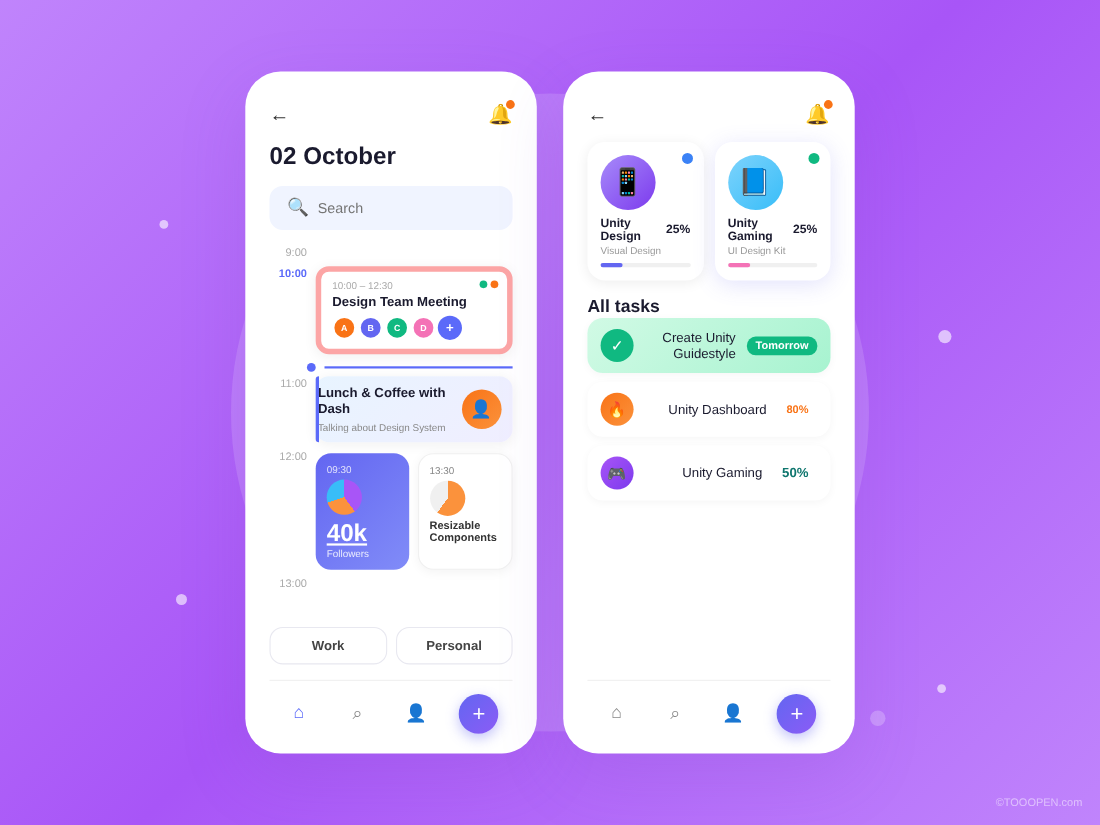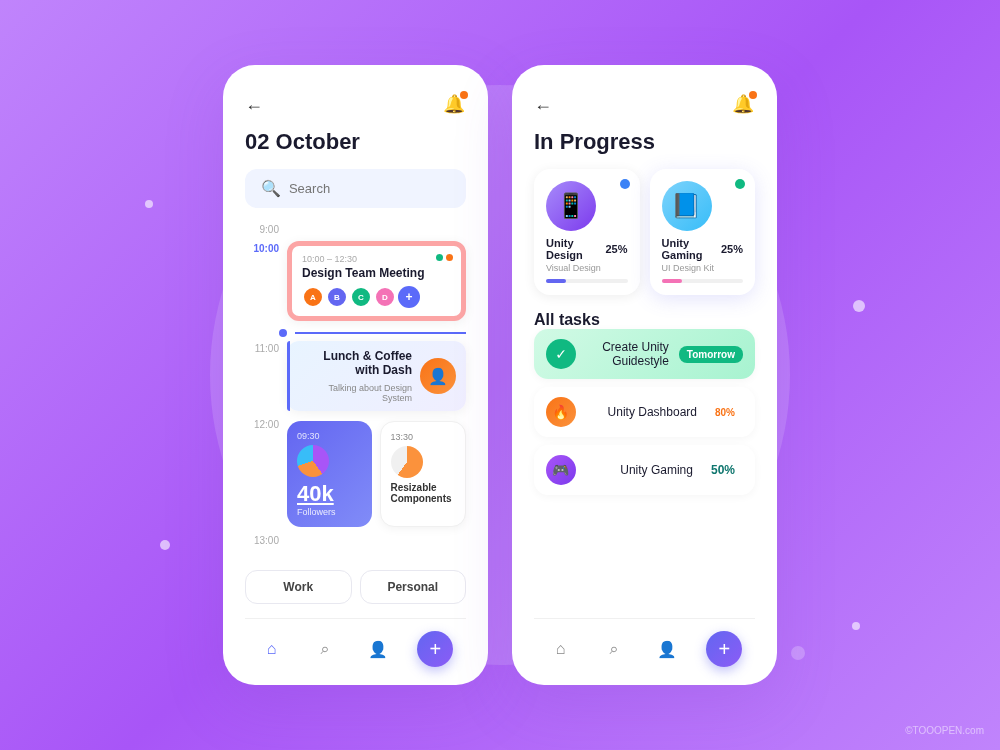--- a/index.html
+++ b/index.html
@@ -588,21 +588,21 @@
         </div>
       </div>
 
       <div class="timeline-indicator">
         <div class="indicator-dot"></div>
         <div class="indicator-line"></div>
       </div>
 
       <div class="time-row">
         <span class="time-label">11:00</span>
-        <div class="event-block lunch" style="padding-left:18px;text-align:right;">
+        <div class="event-block lunch" style="padding-left:2px;">
           <div class="lunch-bar"></div>
           <div class="lunch-left">
             <div class="event-title">Lunch &amp; Coffee with Dash</div>
             <div class="event-subtitle">Talking about Design System</div>
           </div>
           <div class="lunch-avatar">👤</div>
         </div>
       </div>
 
       <div class="time-row" style="align-items:flex-start;">
@@ -643,21 +643,20 @@
   <div class="phone-card">
 
     <div class="card-header">
       <span class="back-arrow">←</span>
       <span class="bell-icon">
         🔔
         <span class="bell-dot"></span>
       </span>
     </div>
 
-    <div class="card-title">In Progress</div>
 
     <div class="in-progress-cards">
 
       <div class="progress-card">
         <span class="progress-card-dot" style="background:#3b82f6;"></span>
         <div class="progress-mascot mascot-phone">📱</div>
         <div class="progress-card-row">
           <span class="progress-card-name">Unity Design</span>
           <span class="progress-pct">25%</span>
         </div>

